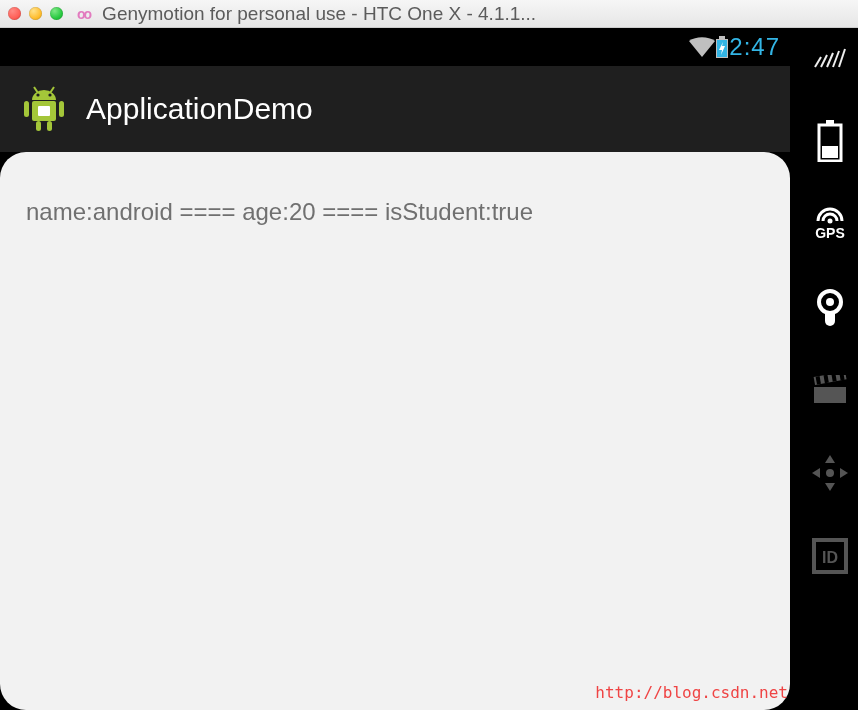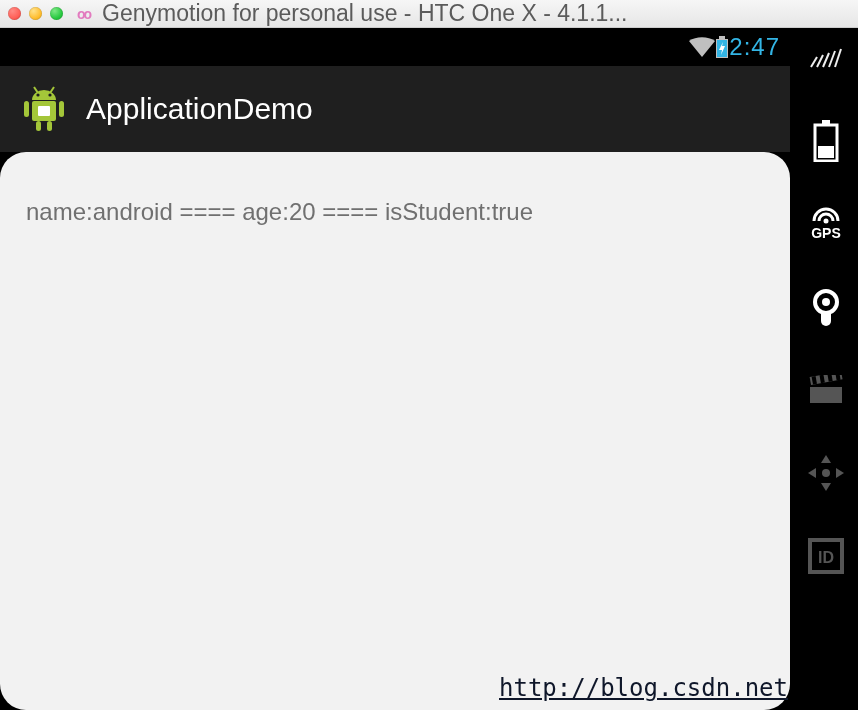--- a/index.html
+++ b/index.html
@@ -18,26 +18,26 @@
   border-bottom: 1px solid #ccc;
   display: flex; align-items: center;
   padding: 0 8px; gap: 8px;
 }
 .traffic { display: flex; gap: 8px; }
 .traffic .dot { width: 13px; height: 13px; border-radius: 50%; box-shadow: inset 0 0 1px rgba(0,0,0,.4); }
 .dot-close   { background: radial-gradient(circle at 35% 30%, #ff8b85, #ff5f57 60%, #d43932); }
 .dot-min     { background: radial-gradient(circle at 35% 30%, #ffe28a, #ffbd2e 60%, #d79f13); }
 .dot-zoom    { background: radial-gradient(circle at 35% 30%, #7fe886, #28c940 60%, #18a12b); }
 .app-glyph { color: #e27bbf; font-size: 14px; font-weight: bold; letter-spacing: -2px; margin-left: 6px; }
-.mac-title { color: #5b5b5b; font-size: 23px; margin-left: 4px; white-space: nowrap; overflow: hidden; text-overflow: ellipsis; flex: 1; }
+.mac-title { color: #5b5b5b; font-size: 19px; margin-left: 4px; white-space: nowrap; overflow: hidden; text-overflow: ellipsis; flex: 1; }
 
 
 .emu-shell { display: flex; height: calc(100% - 28px); background: #000; }
 .device-pane { flex: 1; display: flex; flex-direction: column; background: #000; }
-.side-toolbar { width: 68px; background: #000; display: flex; flex-direction: column; align-items: flex-start; padding: 6px 12px; gap: 35px; }
+.side-toolbar { width: 68px; background: #000; display: flex; flex-direction: column; align-items: flex-end; padding: 6px 4px; gap: 35px; }
 
 
 .tool-btn {
   width: 48px; height: 48px;
   display: flex; align-items: center; justify-content: center;
   color: #eee; cursor: pointer;
 }
 .tool-btn.dim { color: #0ea5e9; }
 
 
@@ -57,23 +57,22 @@
 
 
 .app-content {
   flex: 1; background: #f2f2f2; padding: 46px 26px;
   color: #707070; font-size: 24px; border-radius: 26px;
 }
 
 
 .watermark {
   position: absolute; bottom: 8px; right: 70px;
-  color: #0f172a; font-size: 24px; font-family: Consolas, monospace;
+  color: #ef4444; font-size: 16px; font-family: Consolas, monospace;
   pointer-events: none;
-  text-decoration: underline;
 }
 
 
 svg { display: block; }
 </style>
 </head>
 <body>
 
 <div class="mac-titlebar">
   <div class="traffic">

